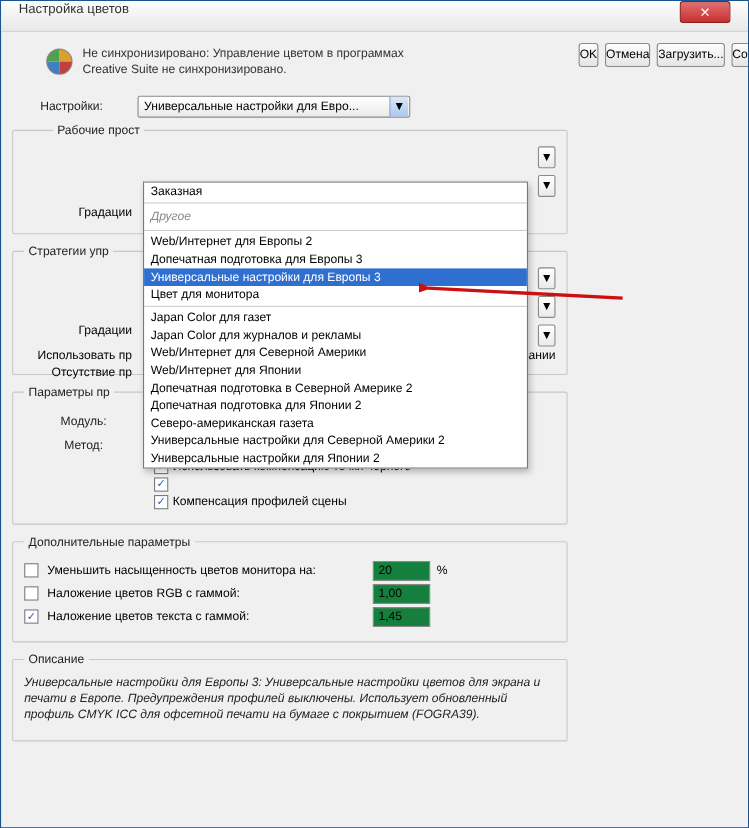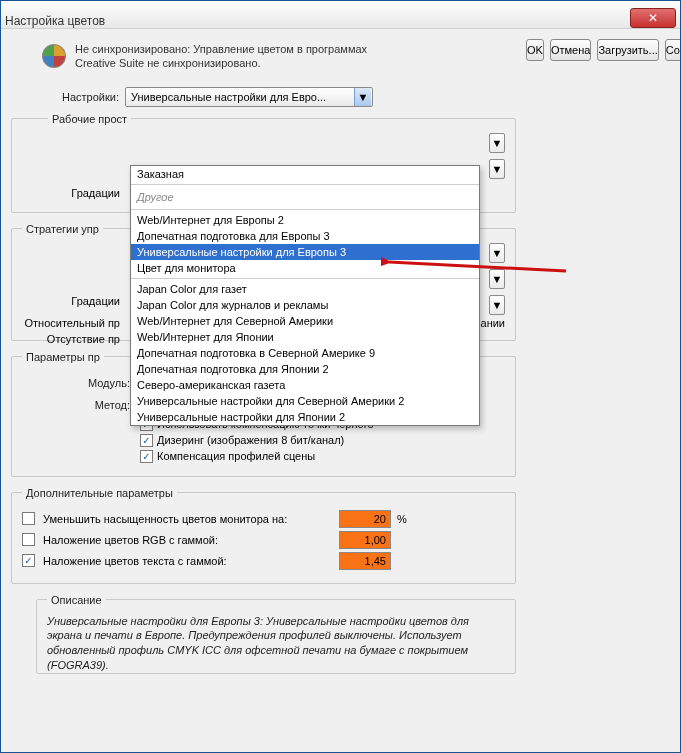--- a/index.html
+++ b/index.html
@@ -1,41 +1,41 @@
 <!DOCTYPE html>
 <html><head>
 <meta charset="utf-8">
 <style>
   * { box-sizing: border-box; font-family: "Segoe UI", Tahoma, sans-serif; font-size: 11px; }
   body { margin: 0; background: #e8e8e8; }
   .window { width: 681px; height: 753px; background: #f0f0f0; border: 1px solid #1a5490; position: relative; overflow: hidden; }
-  .titlebar { height: 28px; background: linear-gradient(#fdfdfd, #e8e8e8); display: flex; align-items: flex-end; padding: 0 4px; border-bottom: 1px solid #d0d0d0; }
+  .titlebar { height: 28px; background: linear-gradient(#fdfdfd, #e8e8e8); display: flex; align-items: flex-start; padding: 0 16px; border-bottom: 1px solid #d0d0d0; }
   .titlebar .title { flex: 1; font-size: 12px; color: #333; }
   .close-btn { width: 46px; height: 20px; background: linear-gradient(#e07070, #c83030); border: 1px solid #8a2020; border-radius: 3px; color: #fff; text-align: center; line-height: 18px; font-size: 12px; }
   .body { display: flex; padding: 10px; gap: 10px; height: calc(100% - 28px); }
   .main { flex: 1; position: relative; }
   .side { width: 144px; display: flex; flex-direction: row; gap: 6px; }
   .btn { height: 22px; background: linear-gradient(#fdfdfd, #e4e4e4); border: 1px solid #8a8a8a; border-radius: 3px; text-align: center; line-height: 20px; cursor: default; }
   .sync-row { display: flex; gap: 8px; padding: 4px 0 14px 30px; }
   .pie { width: 26px; height: 26px; }
   .sync-text { max-width: 300px; color: #333; line-height: 1.25; }
   .row { display: flex; align-items: center; gap: 6px; margin: 2px 0; }
-  .lbl { text-align: right; width: 108px; color: #222; }
+  .lbl { text-align: center; width: 108px; color: #222; }
   .combo { flex: 1; height: 20px; background: linear-gradient(#fff, #eaeaea); border: 1px solid #8a8a8a; border-radius: 2px; display: flex; align-items: center; padding: 0 5px; position: relative; }
   .combo .txt { flex: 1; white-space: nowrap; overflow: hidden; text-overflow: ellipsis; }
   .combo .arr { width: 15px; text-align: center; color: #333; font-size: 9px; }
   .combo.med { width: 190px; flex: 0 0 190px; }
   .combo.open .arr-btn { background: linear-gradient(#dce8f7, #a9c8ef); border-left: 1px solid #7a9ecf; }
   .arr-btn { width: 17px; height: 100%; display: flex; align-items: center; justify-content: center; margin-right: -4px; }
   fieldset { border: 1px solid #c8c8c8; border-radius: 2px; margin: 6px 0 10px 0; padding: 8px 10px 10px 10px; }
   legend { padding: 0 4px; color: #222; }
   .chk-row { display: flex; align-items: center; gap: 4px; margin: 3px 0 3px 118px; }
   .chk { width: 13px; height: 13px; border: 1px solid #7a7a7a; background: #fff; display: inline-flex; align-items: center; justify-content: center; font-size: 10px; color: #2060c0; }
   .chk.checked::after { content: "✓"; }
-  .input-num { width: 52px; height: 18px; border: 1px solid #8a8a8a; padding: 0 4px; background: #f97316; text-align: right; }
+  .input-num { width: 52px; height: 18px; border: 1px solid #8a8a8a; padding: 0 4px; background: #15803d; }
   .adv-row { display: flex; align-items: center; gap: 6px; margin: 3px 0; }
   .adv-row .chk { margin-right: 2px; }
   .adv-lbl { width: 290px; }
   .desc { line-height: 1.35; color: #222; font-style: italic; }
   .preview-row { display: flex; align-items: center; gap: 4px; margin-top: 8px; margin-left: 33px; }
   
   .dropdown { position: absolute; left: 119px; top: 126px; width: 350px; background: #fff; border: 1px solid #7a7a7a; z-index: 50; box-shadow: 2px 3px 6px rgba(0,0,0,0.25); }
   .dropdown .section-label { padding: 4px 6px; color: #888; font-style: italic; }
   .dropdown hr { border: none; border-top: 1px solid #ccc; margin: 2px 0; }
   .dropdown .item { padding: 2px 6px; cursor: default; }
@@ -84,21 +84,21 @@
         <hr>
         <div class="item">Web/Интернет для Европы 2</div>
         <div class="item">Допечатная подготовка для Европы 3</div>
         <div class="item highlight">Универсальные настройки для Европы 3</div>
         <div class="item">Цвет для монитора</div>
         <hr>
         <div class="item">Japan Color для газет</div>
         <div class="item">Japan Color для журналов и рекламы</div>
         <div class="item">Web/Интернет для Северной Америки</div>
         <div class="item">Web/Интернет для Японии</div>
-        <div class="item">Допечатная подготовка в Северной Америке 9</div>
+        <div class="item">Допечатная подготовка в Северной Америке 2</div>
         <div class="item">Допечатная подготовка для Японии 2</div>
         <div class="item">Северо-американская газета</div>
         <div class="item">Универсальные настройки для Северной Америки 2</div>
         <div class="item">Универсальные настройки для Японии 2</div>
       </div>
 
       <svg class="arrow-svg" width="190" height="30">
         <defs>
           <marker id="ah" markerWidth="10" markerHeight="8" refX="1" refY="4" orient="auto">
             <path d="M10 0 L0 4 L10 8 Z" fill="#cc1010"></path>
@@ -123,21 +123,21 @@
         <div class="stub-combo" style="top:8px;">
             <span class="arr">▼</span>
           </div>
         <div class="stub-combo" style="top:34px;">
             <span class="arr">▼</span>
           </div>
         <div class="stub-combo" style="top:60px;">
             <span class="arr">▼</span>
           </div>
         <div style="position:absolute; left:0; top:60px; width:108px; text-align:right;">Градации</div>
-        <div style="position:absolute; left:0; top:82px; width:108px; text-align:right;">Относительный пр</div>
+        <div style="position:absolute; left:0; top:82px; width:108px; text-align:right;">Использовать пр</div>
         <div style="position:absolute; right:10px; top:82px;">вании</div>
         <div style="position:absolute; left:0; top:98px; width:108px; text-align:right;">Отсутствие пр</div>
       </fieldset>
 
       <fieldset>
         <legend>Параметры пр</legend>
         <div class="row">
           <span class="lbl">Модуль:</span>
           <div class="combo" style="width:90px; flex:0 0 90px;">
             <span class="txt">Adobe (ACE)</span>
@@ -150,21 +150,20 @@
             <span class="txt">Относительный колориметрический</span>
               <span class="arr">▼</span>
           </div>
         </div>
         <div class="chk-row">
           <span class="chk checked"></span>
           <span>Использовать компенсацию точки черного</span>
         </div>
         <div class="chk-row">
           <span class="chk checked"></span>
-          <span>Дизеринг (изображения 8 бит/канал)</span>
         </div>
         <div class="chk-row">
           <span class="chk checked"></span>
           <span>Компенсация профилей сцены</span>
         </div>
       </fieldset>
 
       <fieldset>
         <legend>Дополнительные параметры</legend>
         <div class="adv-row">
@@ -178,21 +177,21 @@
           <span class="adv-lbl">Наложение цветов RGB с гаммой:</span>
           <input class="input-num" value="1,00" style="">
         </div>
         <div class="adv-row">
           <span class="chk checked"></span>
           <span class="adv-lbl">Наложение цветов текста с гаммой:</span>
           <input class="input-num" value="1,45" style="">
         </div>
       </fieldset>
 
-      <fieldset style="height:80px;margin-left:25px;">
+      <fieldset style="height:80px;">
         <legend>Описание</legend>
         <div class="desc">Универсальные настройки для Европы 3:  Универсальные настройки цветов для экрана и печати в Европе. Предупреждения профилей выключены. Использует обновленный профиль CMYK ICC для офсетной печати на бумаге с покрытием (FOGRA39).</div>
       </fieldset>
 
     </div>
 
     <div class="side">
       <div class="btn">OK</div>
       <div class="btn">Отмена</div>
       <div class="btn">Загрузить...</div>

